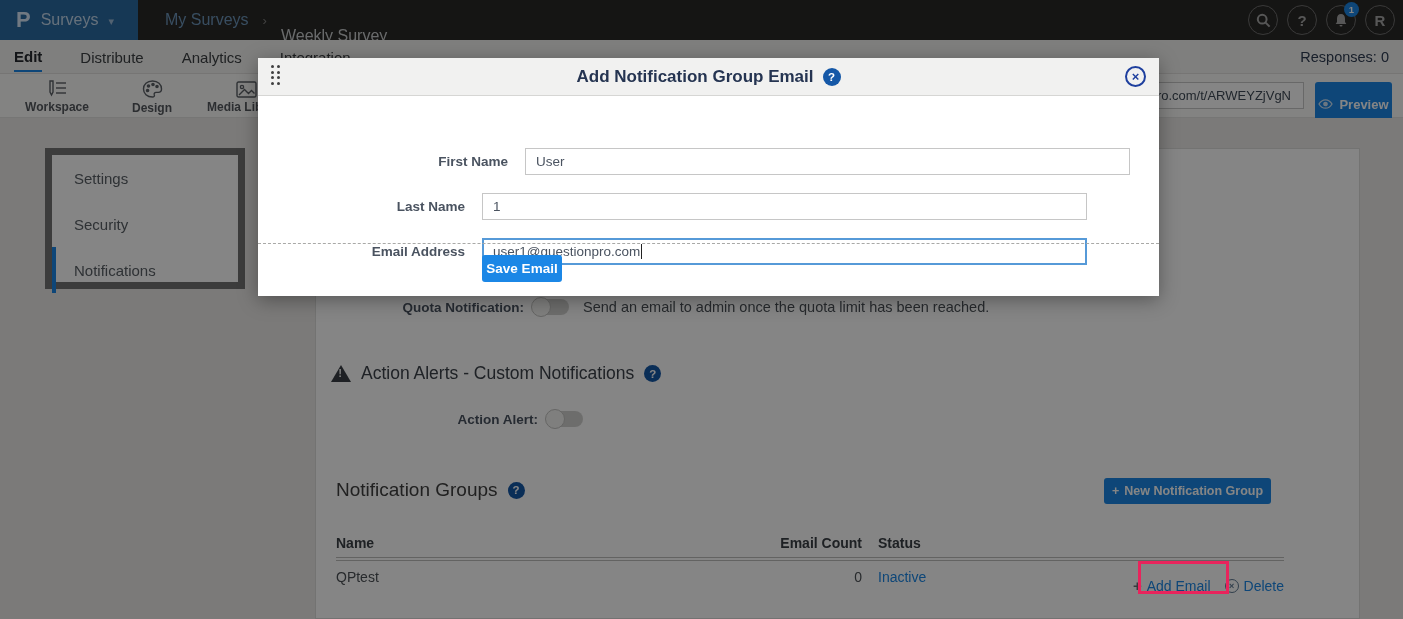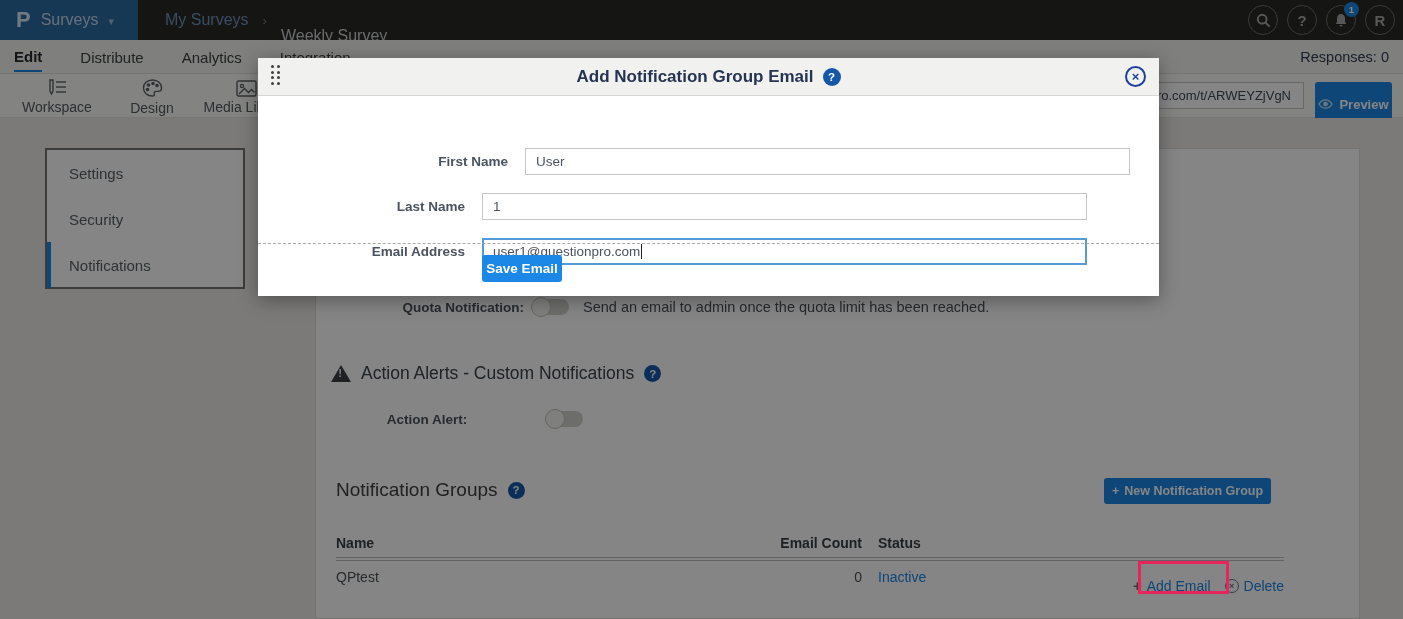--- a/index.html
+++ b/index.html
@@ -35,32 +35,32 @@
   .tab.active { color:#25292e; font-weight:bold; border-bottom:2px solid #1b87e6; }
   .responses { position:absolute; right:14px; top:0; height:34px; display:flex; align-items:center;
                color:#2e3c52; font-size:14.5px; font-weight:500; }
 
   
   .toolbar { position:absolute; left:0; top:74px; width:1403px; height:44px; background:#fbfbfa;
              border-bottom:1px solid #e3e3e1; }
   .tool { position:absolute; top:3px; width:96px; height:40px; display:flex; flex-direction:column;
           align-items:center; justify-content:center; gap:2px; color:#5c6166; cursor:pointer; }
   .tool svg { stroke:#5c6166; }
-  .tool .tlabel { font-size:14px; color:#55595e; }
+  .tool .tlabel { font-size:12px; color:#55595e;font-weight:bold; }
   .url-box { position:absolute; right:99px; top:8px; width:258px; height:27px; background:#fff;
              border:1px solid #c8c8c8; font-size:13px; color:#3f4a56; text-align:right;
              padding:0 12px; font-family:"Liberation Sans", sans-serif; }
   .preview-btn { position:absolute; right:11px; top:8px; width:77px; height:44px; background:#1b87e6;
                  border:none; border-radius:3px; color:#fff; font-size:13px; font-weight:bold;
                  display:flex; align-items:center; justify-content:center; gap:6px; cursor:pointer; }
 
   
   .main { position:absolute; left:0; top:118px; width:1403px; height:501px; background:#eceae8; }
   .side-card { position:absolute; left:45px; top:30px; width:200px; height:141px; background:#fff;
-               border:2px solid #737373; }
+               border:7px solid #737373; }
   .side-item { height:46px; display:flex; align-items:center; padding-left:18px; font-size:15px;
                color:#5a6066; cursor:pointer; border-left:4px solid transparent; }
   .side-item.active { border-left-color:#1b87e6; }
 
   .content-card { position:absolute; left:315px; top:30px; width:1045px; height:471px; background:#fff;
                   border:1px solid #dddddb; }
   .label-b { font-weight:bold; color:#4a5360; font-size:13.5px; }
   .toggle { width:36px; height:16px; background:#d2d2d0; border-radius:9px; position:relative;
             display:inline-block; cursor:pointer; }
   .toggle .knob { position:absolute; left:-2px; top:-2px; width:20px; height:20px; border-radius:50%;
@@ -73,21 +73,21 @@
   .sec-header { position:absolute; left:15px; top:214px; display:flex; align-items:center; gap:10px; }
   .sec-title { font-size:17.5px; color:#3c424a; }
   .help-dot { display:inline-flex; width:17px; height:17px; border-radius:50%; background:#1558a7;
               color:#fff; font-size:11.5px; font-weight:bold; align-items:center; justify-content:center;
               cursor:pointer; flex:0 0 auto; }
   .warn { width:0; height:0; border-left:10px solid transparent; border-right:10px solid transparent;
           border-bottom:17px solid #3a3f45; position:relative; }
   .warn span { position:absolute; left:-2.5px; top:3px; color:#fff; font-size:10px; font-weight:bold; }
 
   .row-action { position:absolute; left:0; top:262px; display:flex; align-items:center; }
-  .row-action .lab { width:222px; text-align:center; }
+  .row-action .lab { width:222px; text-align:right; }
   .row-action .toggle { margin-left:9px; }
 
   .groups-head { position:absolute; left:20px; top:330px; display:flex; align-items:center; gap:10px; }
   .groups-title { font-size:19px; color:#404040; }
   .new-group-btn { position:absolute; left:788px; top:329px; width:167px; height:26px; background:#1b87e6;
                    border:none; border-radius:3px; color:#fff; font-size:12.5px; font-weight:bold;
                    display:flex; align-items:center; justify-content:center; gap:5px; cursor:pointer; }
 
   .thead { position:absolute; left:20px; top:386px; width:948px; height:18px; font-size:14px;
            font-weight:bold; color:#3b4046; }

